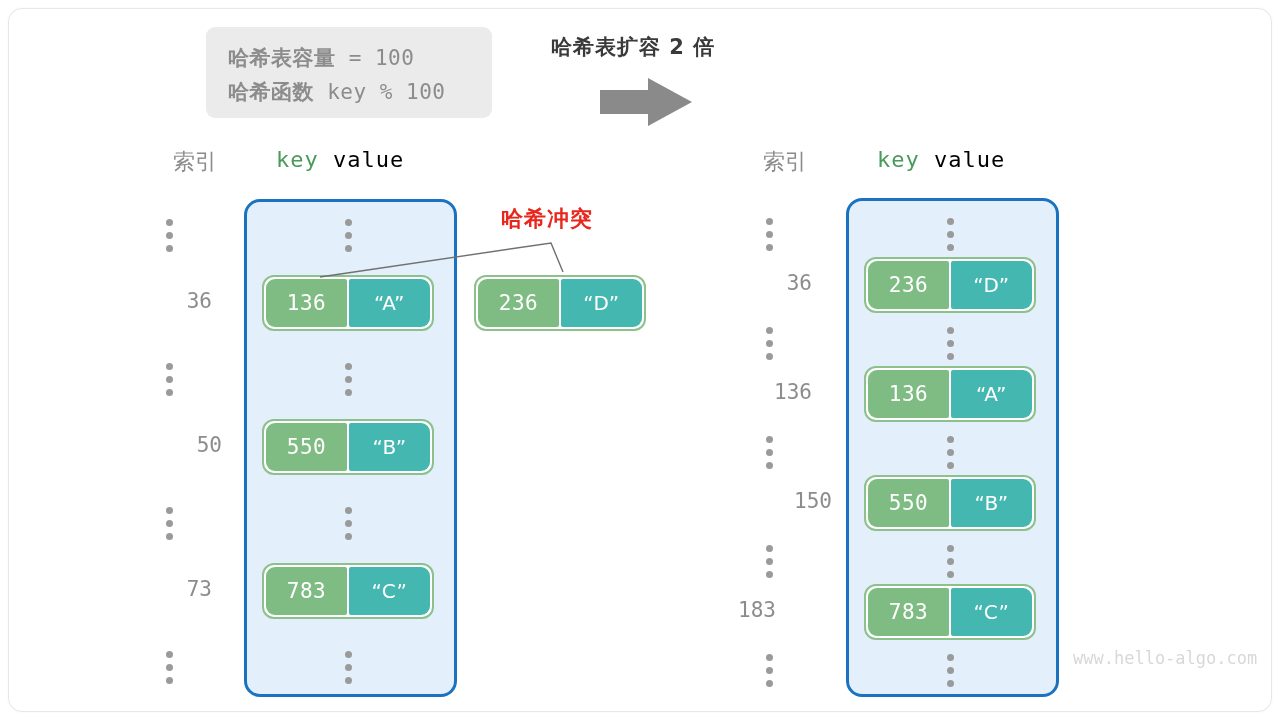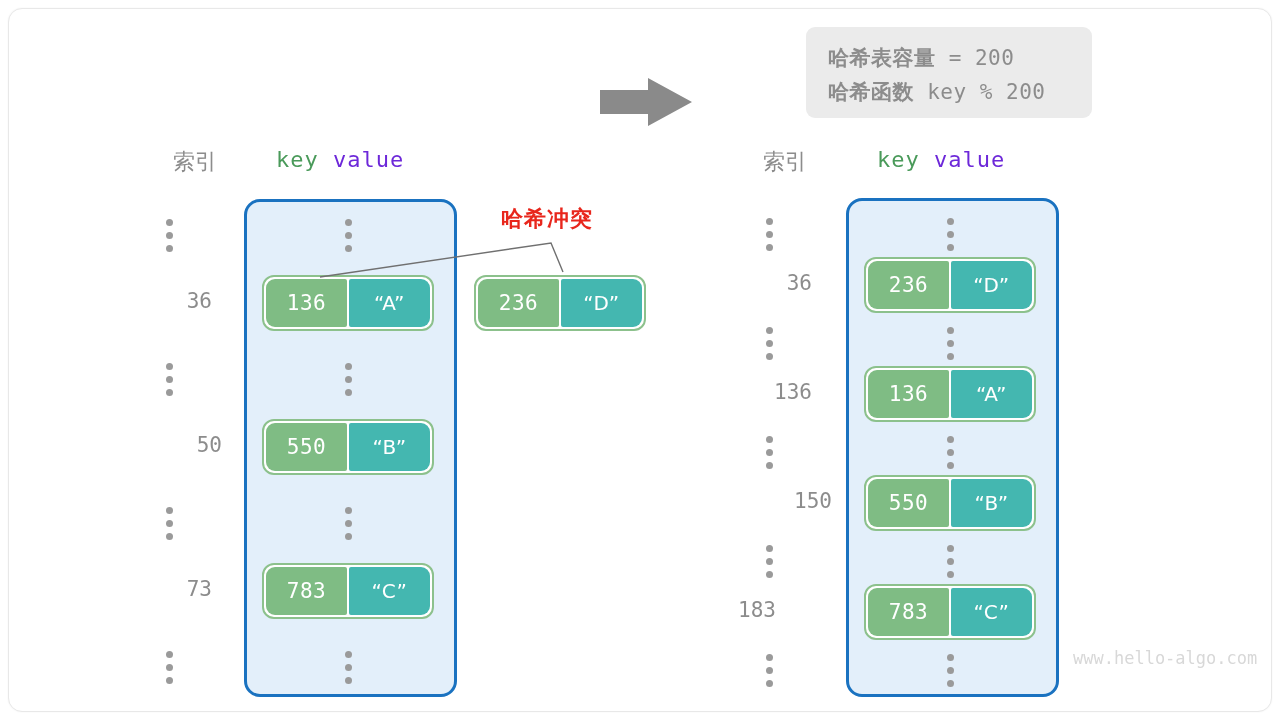--- a/index.html
+++ b/index.html
@@ -75,21 +75,21 @@
   }
   .col-head.idx {
     color: #8c8c8c;
     font-family: "DejaVu Sans", "Liberation Sans", sans-serif;
   }
   .col-head.kv {
     font-family: "DejaVu Sans Mono", "Liberation Mono", monospace;
     letter-spacing: 1px;
   }
   .kv .k { color: #4a9a5a; }
-  .kv .v { color: #6d28d9; }
+  .kv .v { color: #000000; }
 
   
   .bucket {
     position: absolute;
     box-sizing: border-box;
     background: #e3effa;
     border: 3px solid #1a72c0;
     border-radius: 16px;
   }
 
@@ -173,31 +173,32 @@
   }
 
   .lines { position: absolute; left: 0; top: 0; }
 </style>
 </head>
 <body>
 
 <div id="canvas">
   <div class="frame"></div>
 
-
+  <div class="info-box" style="left:206px; top:27px; width:286px; height:91px;">
+    <div class="info-line"><span class="zh">哈希表容量</span><span class="mono"> = 100</span></div>
+    <div class="info-line"><span class="zh">哈希函数</span><span class="mono"> key % 100</span></div>
+  </div>
+
+  <div class="center-title" style="left:551px; top:33px;">哈希表扩容 2 倍</div>
   <div class="arrow-wrap" style="left:600px; top:78px;">
     <svg width="92" height="48" viewBox="0 0 92 48" xmlns="http://www.w3.org/2000/svg">
       <polygon points="0,12 48,12 48,0 92,24 48,48 48,36 0,36" fill="#8a8a8a"></polygon>
     </svg>
   </div>
 
-  <div class="info-box" style="left:806px; top:27px; width:286px; height:91px;">
-    <div class="info-line"><span class="zh">哈希表容量</span><span class="mono"> = 200</span></div>
-    <div class="info-line"><span class="zh">哈希函数</span><span class="mono"> key % 200</span></div>
-  </div>
 
   <div class="col-head idx" style="left:173px; top:147px;">索引</div>
   <div class="col-head kv" style="left:276px; top:147px;"><span class="k">key</span> <span class="v">value</span></div>
 
   <div class="col-head idx" style="left:763px; top:147px;">索引</div>
   <div class="col-head kv" style="left:877px; top:147px;"><span class="k">key</span> <span class="v">value</span></div>
 
   <div class="bucket" style="left:244px; top:199px; width:213px; height:498px;"></div>
   <div class="bucket" style="left:846px; top:198px; width:213px; height:499px;"></div>
 

